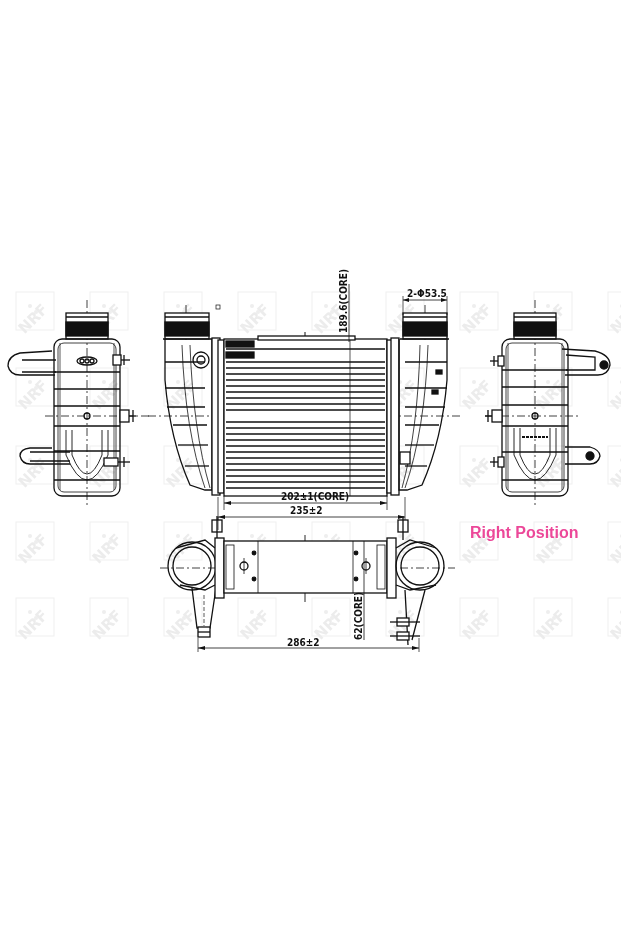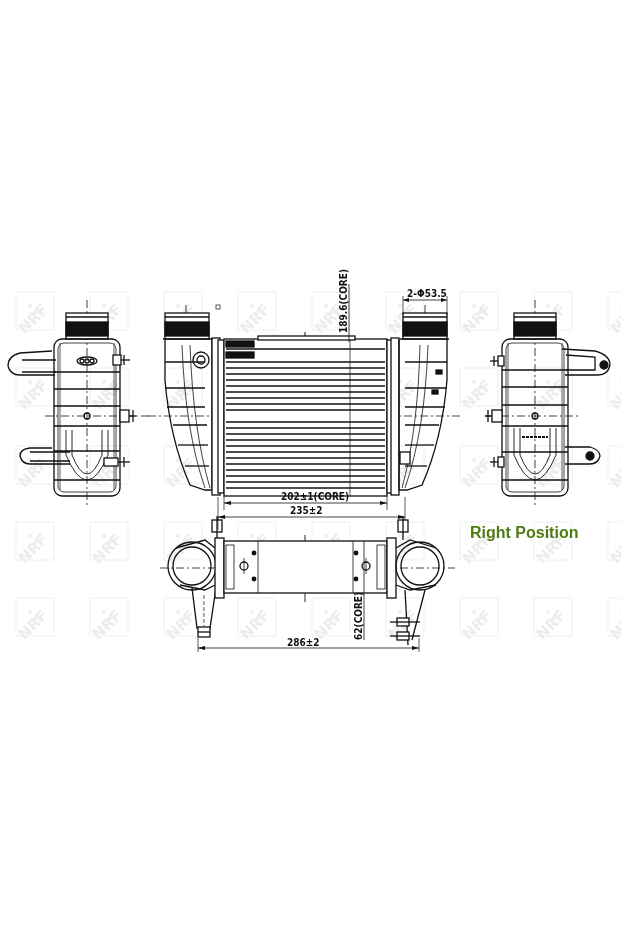--- a/index.html
+++ b/index.html
@@ -1,20 +1,20 @@
 <!DOCTYPE html>
 <html><head>
 <meta charset="utf-8">
 <style>
   html, body { margin: 0; padding: 0; background: #ffffff; }
   body { width: 621px; height: 931px; position: relative; overflow: hidden; font-family: "Liberation Sans", sans-serif; }
   .canvas { position: absolute; left: 0; top: 0; width: 602px; height: 931px; }
   .wm-layer { position: absolute; left: 0; top: 282px; width: 621px; height: 380px; }
   .dim-text { font-family: "DejaVu Sans Condensed", "DejaVu Sans", sans-serif; font-size: 10px; font-weight: bold; fill: #111; }
-  .caption { position: absolute; left: 470px; top: 524px; font-size: 16px; font-weight: bold; color: #4d7c0f; font-family: "Liberation Sans", sans-serif; }
+  .caption { position: absolute; left: 470px; top: 524px; font-size: 16px; font-weight: bold; color: #ec4899; font-family: "Liberation Sans", sans-serif; }
   .wm-text { font-family: "DejaVu Sans", sans-serif; font-weight: bold; font-size: 15px; fill: #ececec; }
 </style>
 </head>
 <body>
 
 <div class="canvas">
 
   <div class="wm-layer">
     <svg width="621" height="380">
       <defs>

